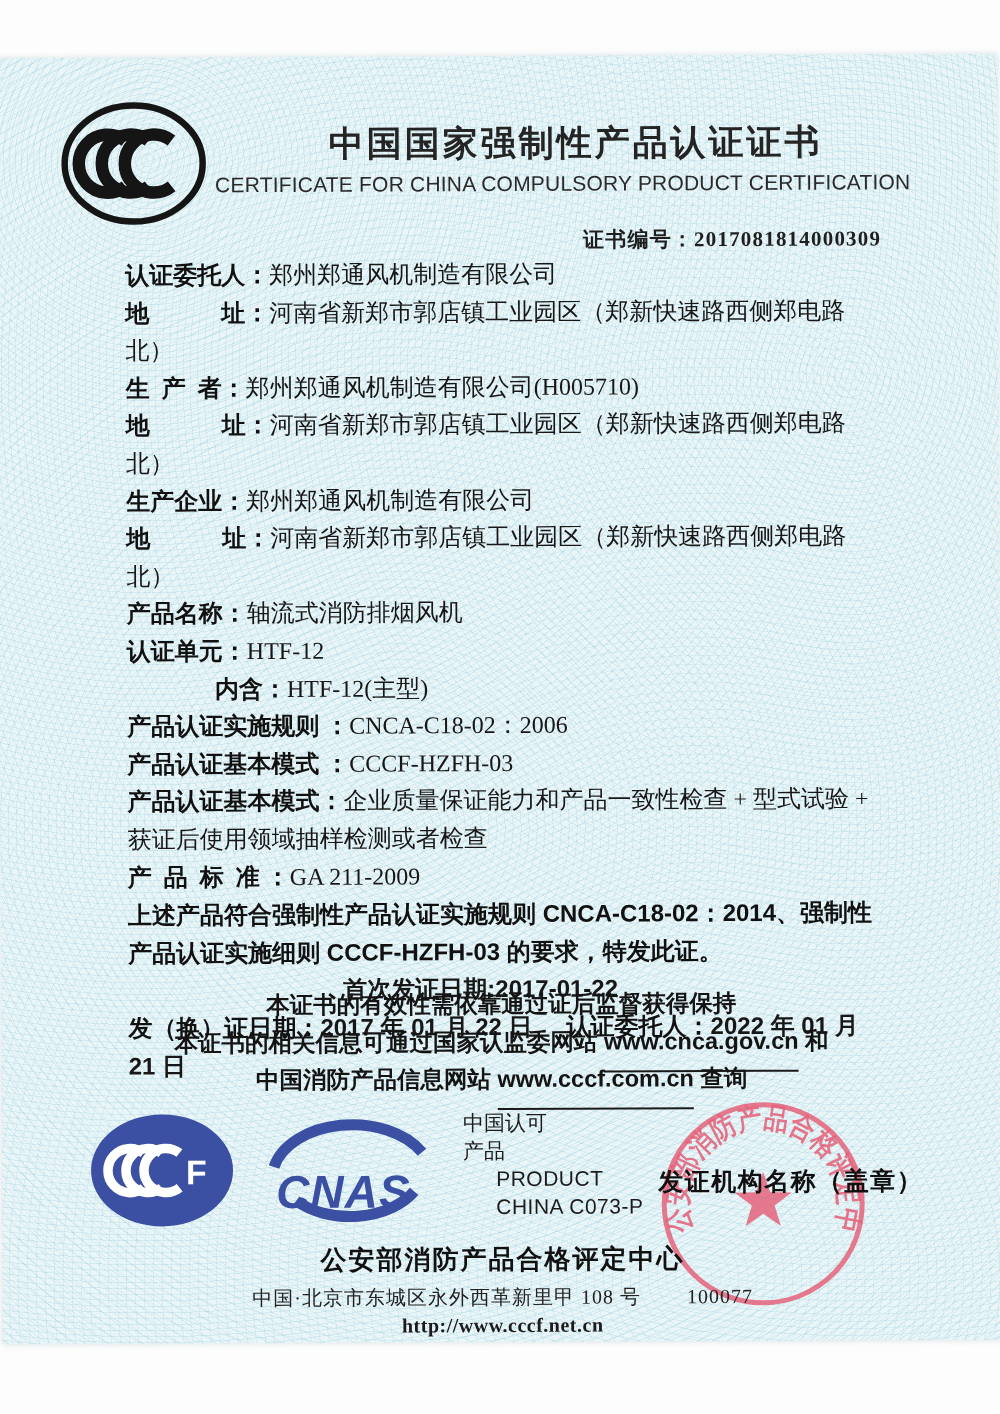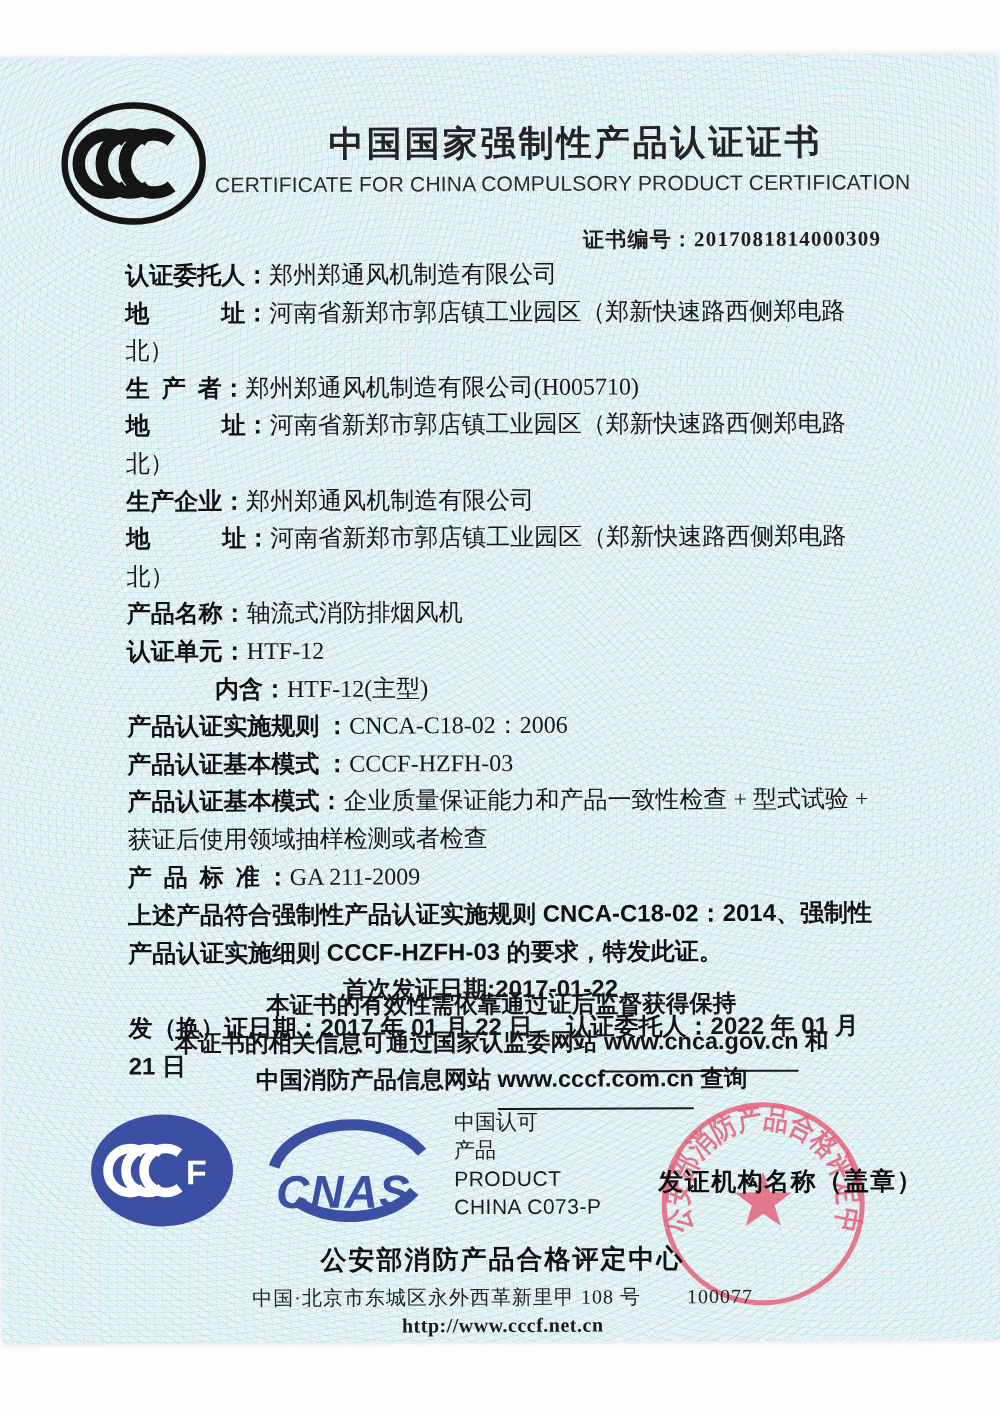--- a/index.html
+++ b/index.html
@@ -55,22 +55,22 @@
   .notice{
     left:0;right:0;top:930px;text-align:center;
     font-family:"Liberation Sans",sans-serif;
     font-size:23.5px;font-weight:700;line-height:37.5px;color:#141414;
   }
   .url{font-family:"Liberation Sans",sans-serif;border-bottom:2px solid #1a1a1a;padding-bottom:16px;}
   
   .cccf-logo{left:84px;top:1052px;width:152px;height:122px;}
   .cnas-logo{left:260px;top:1046px;width:168px;height:142px;}
   .accred{left:452px;top:1054px;font-size:21px;line-height:27.5px;color:#1b1b1b;}
-  .accred .cjk{font-family:Liberation Mono, monospace;}
-  .accred .lat{font-family:"Liberation Sans",sans-serif;letter-spacing:.5px;}
+  .accred .cjk{font-family:Liberation Serif, serif;margin-left:9px;}
+  .accred .lat{font-family:"Liberation Sans",sans-serif;letter-spacing:.5px;margin-left:42px;}
   .seal{left:652px;top:1040px;width:218px;height:218px;opacity:.88;}
   .seal-overlay{
     left:656px;top:1110px;
     font-family:"Liberation Sans",sans-serif;
     font-size:25px;font-weight:700;letter-spacing:1.5px;color:#101010;z-index:5;
   }
   
   .org{
     left:0;right:0;top:1186px;text-align:center;
     font-family:"Liberation Sans",sans-serif;

